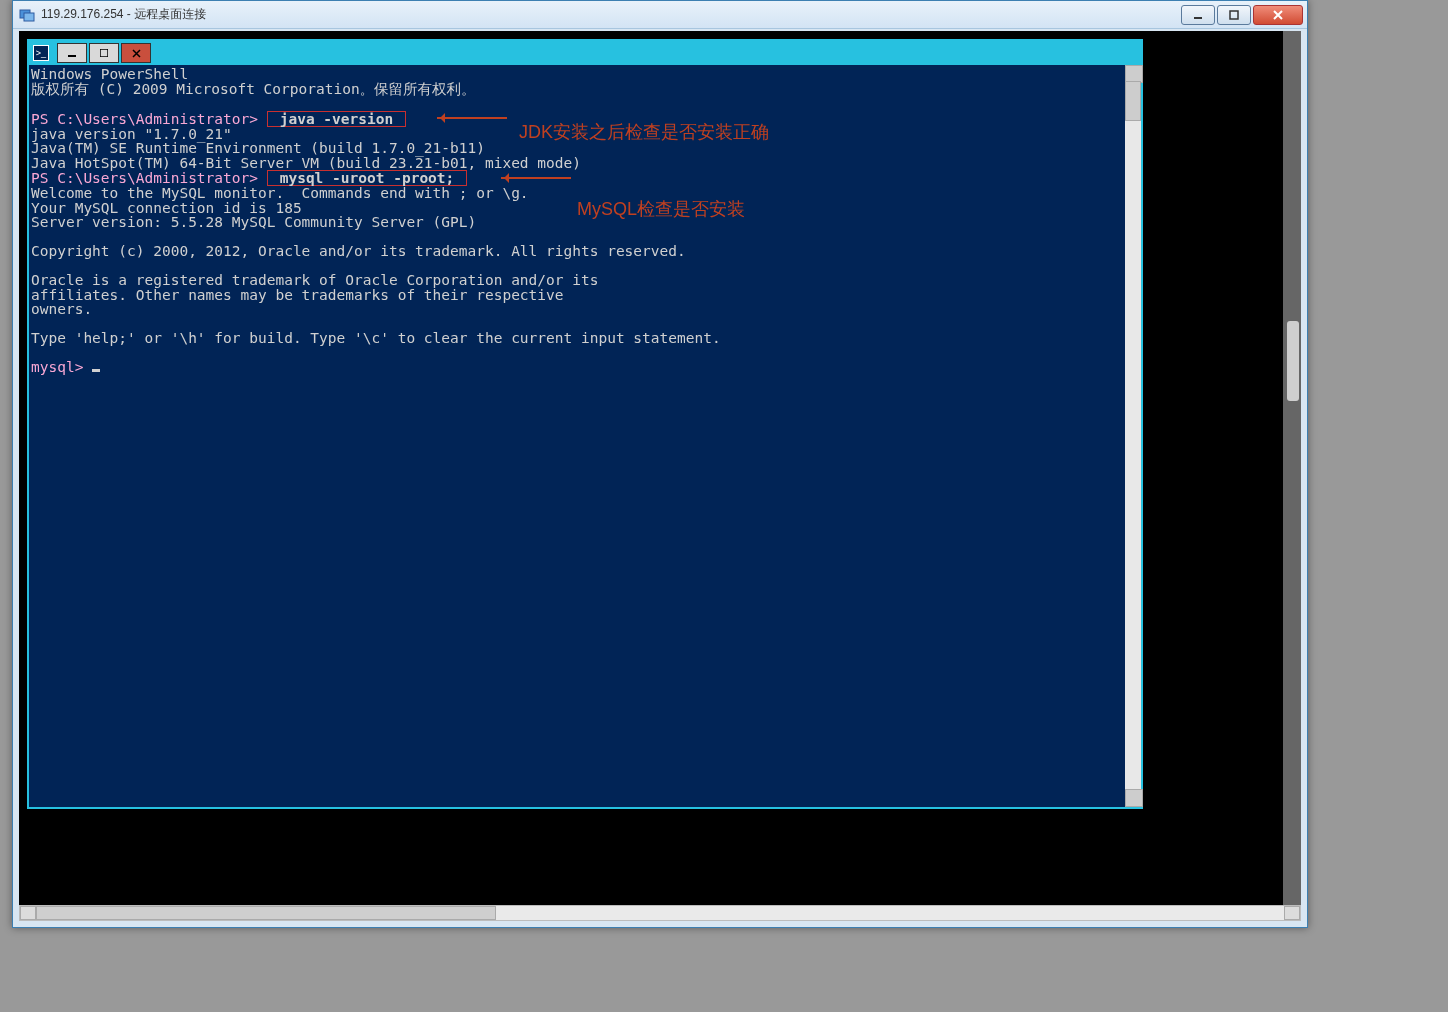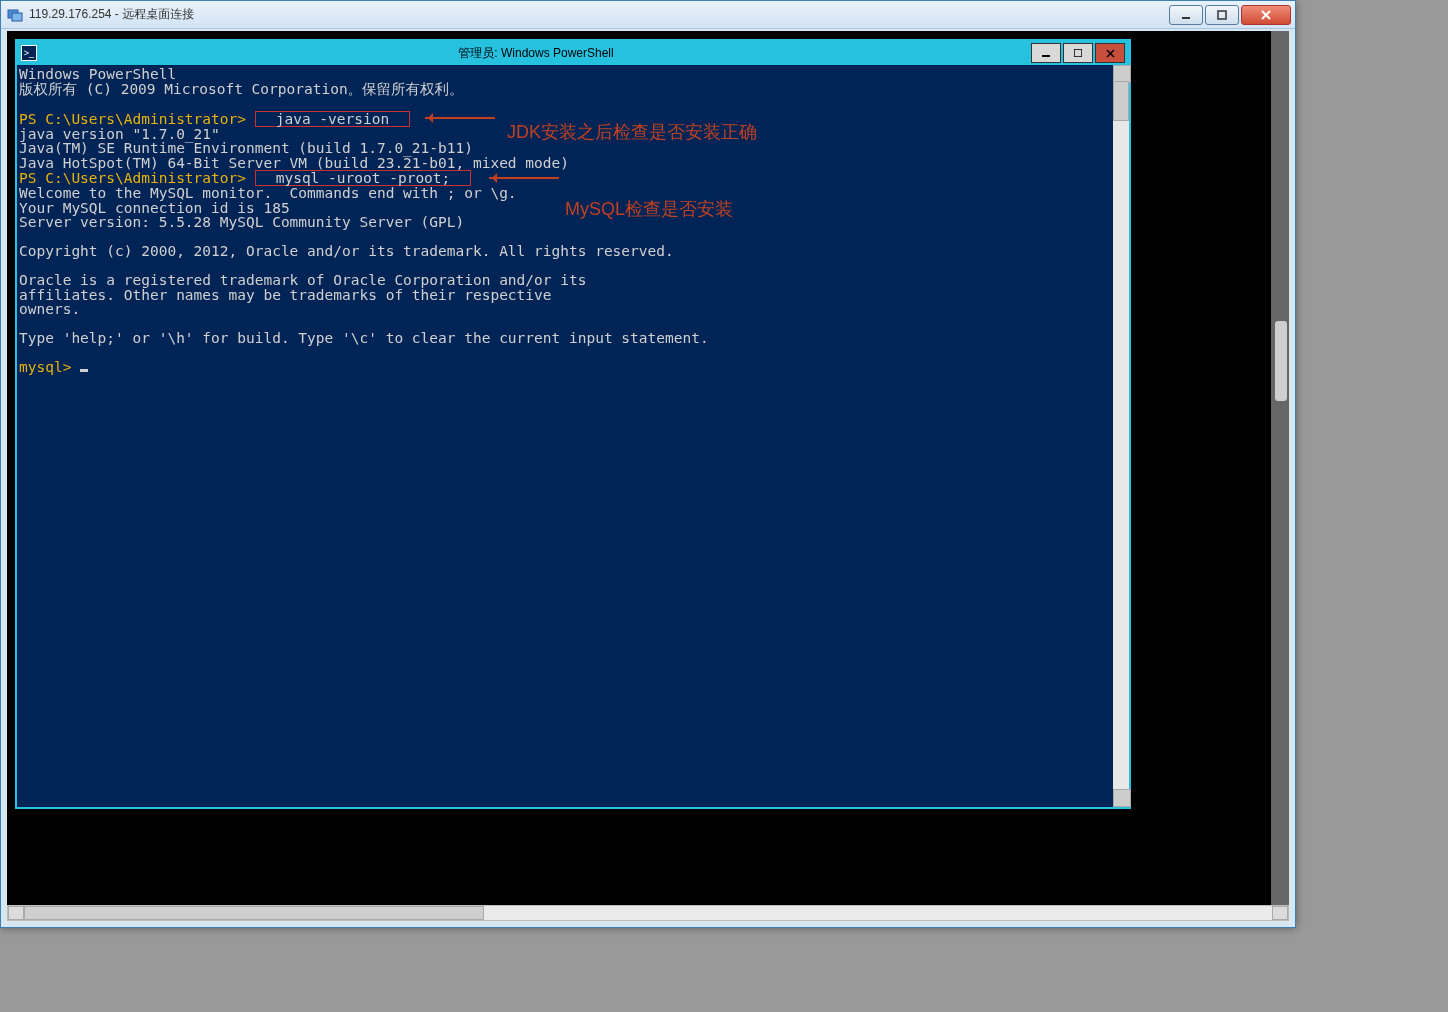--- a/index.html
+++ b/index.html
@@ -1,19 +1,19 @@
 <!DOCTYPE html>
 <html><head>
 <meta charset="utf-8">
 <style>
   * { margin:0; padding:0; box-sizing:border-box; }
   body { width:1448px; height:1012px; background:#999; font-family:"Segoe UI","Microsoft YaHei",Arial,sans-serif; overflow:hidden; position:relative; }
 
   
-  .rdc-window { position:absolute; left:0; top:0; width:1296px; height:928px; background:#d8e6f2; border:1px solid #3c7fb1; box-shadow:0 0 8px rgba(0,0,0,.4); }
+  .rdc-window { position:absolute; left:12px; top:0; width:1296px; height:928px; background:#d8e6f2; border:1px solid #3c7fb1; box-shadow:0 0 8px rgba(0,0,0,.4); }
   .rdc-titlebar { height:28px; background:linear-gradient(#e8f1fa,#d3e4f4); display:flex; align-items:center; padding:0 4px; border-bottom:1px solid #a8c6df; }
   .rdc-icon { width:16px; height:16px; margin:0 6px 0 2px; display:flex; align-items:center; justify-content:center; }
   .rdc-title { font-size:12px; color:#333; flex:1; }
   .rdc-btns { display:flex; gap:0; }
   .rdc-btn { width:34px; height:20px; border:1px solid #5a7a9c; border-radius:3px; display:flex; align-items:center; justify-content:center; font-size:11px; cursor:pointer; margin-left:2px; }
   .rdc-btn.min { background:linear-gradient(#f2f6fb,#cfdfee); }
   .rdc-btn.max { background:linear-gradient(#f2f6fb,#cfdfee); }
   .rdc-btn.close { background:linear-gradient(#f08d7a,#d14b33); color:#fff; border-color:#a33; width:50px; }
 
   .rdc-client { position:absolute; left:6px; top:30px; right:6px; bottom:22px; background:#000; overflow:hidden; }
@@ -27,23 +27,23 @@
   .ps-btn { width:30px; height:20px; border:1px solid #333; display:flex; align-items:center; justify-content:center; font-size:11px; background:#d9d9d9; cursor:pointer; margin-left:2px; }
   .ps-btn.close { background:#c94f3d; color:#000; }
 
   .ps-body { position:absolute; left:0; top:24px; right:0; bottom:0; background:#012456; }
   .ps-scroll { position:absolute; right:0; top:0; bottom:0; width:16px; background:#e8e8e8; }
   .ps-scroll::before { content:""; position:absolute; top:0; width:100%; height:16px; background:#cdcdcd; border:1px solid #aaa; }
   .ps-scroll::after { content:""; position:absolute; bottom:0; width:100%; height:16px; background:#cdcdcd; border:1px solid #aaa; }
   .ps-thumb { position:absolute; top:16px; width:100%; height:40px; background:#cdcdcd; border:1px solid #aaa; }
 
   .ps-text { position:absolute; left:2px; top:2px; right:18px; bottom:2px; font-family:"NSimSun","SimSun","Consolas",monospace; font-size:14.5px; line-height:14.5px; color:#d0d0d0; white-space:pre; }
-  .prompt { color:#eab308;margin-top:48px; }
+  .prompt { color:#f9a8d4;margin-top:48px; }
 
-  .hl-box { border:1px solid #c93030; display:inline-block; padding:0 20px; line-height:14px; }
+  .hl-box { border:1px solid #c93030; display:inline-block; padding:0 12px; line-height:14px;font-weight:bold; }
   .anno { position:absolute; color:#c04020; font-size:18px; font-family:"Microsoft YaHei",sans-serif; pointer-events:none; }
   .arrow { position:absolute; width:70px; height:2px; background:#c04020; pointer-events:none; }
   .arrow::before { content:""; position:absolute; left:-2px; top:-4px; border:5px solid transparent; border-right-color:#c04020; }
 
   .cursor { display:inline-block; width:8px; height:3px; background:#d0d0d0; vertical-align:baseline; }
 
   
   .outer-hscroll { position:absolute; left:6px; right:6px; bottom:6px; height:16px; background:#eaeaea; border:1px solid #bcbcbc; }
   .outer-hscroll .hbtn { position:absolute; top:0; width:16px; height:100%; background:#dcdcdc; border:1px solid #aaa; }
   .outer-hscroll .hbtn.l { left:0; }
@@ -82,21 +82,20 @@
           </svg>
         </div>
     </div>
   </div>
 
   <div class="rdc-client">
 
     <div class="ps-window">
       <div class="ps-titlebar">
         <span class="ps-icon">&gt;_</span>
-        <span class="ps-title">管理员: Windows PowerShell</span>
         <div class="ps-btns">
           <div class="ps-btn">
               <svg width="8" height="8">
                 <rect x="0" y="6" width="8" height="2" fill="#000"></rect>
               </svg>
             </div>
           <div class="ps-btn">
               <svg width="8" height="8">
                 <rect x="0" y="0" width="8" height="8" fill="none" stroke="#000" stroke-width="1.5"></rect>
               </svg>

